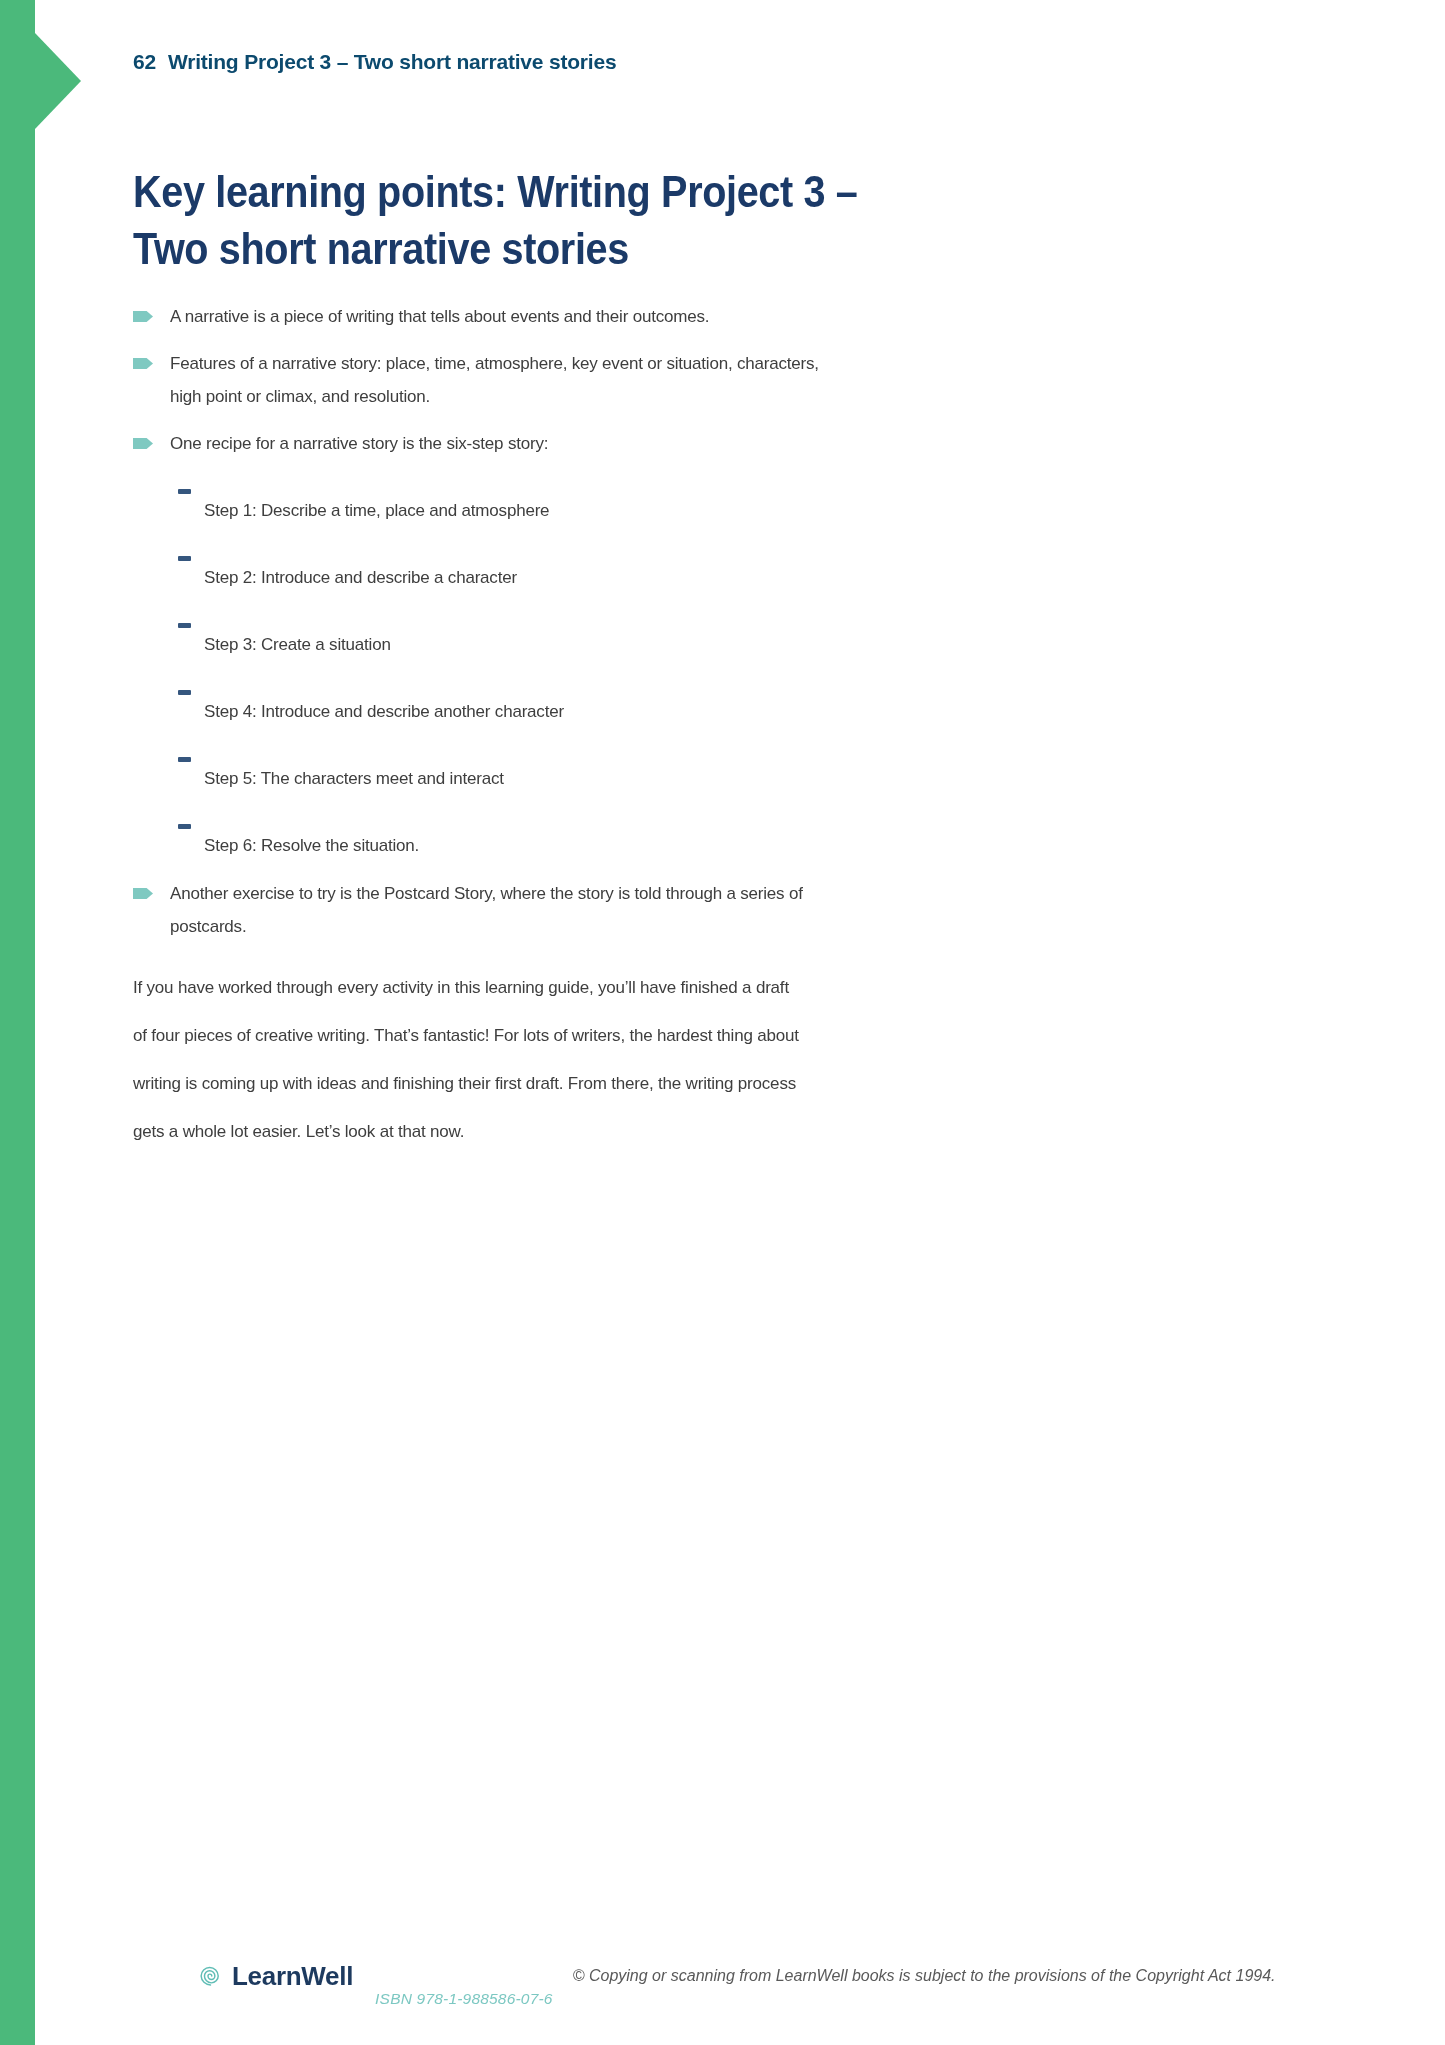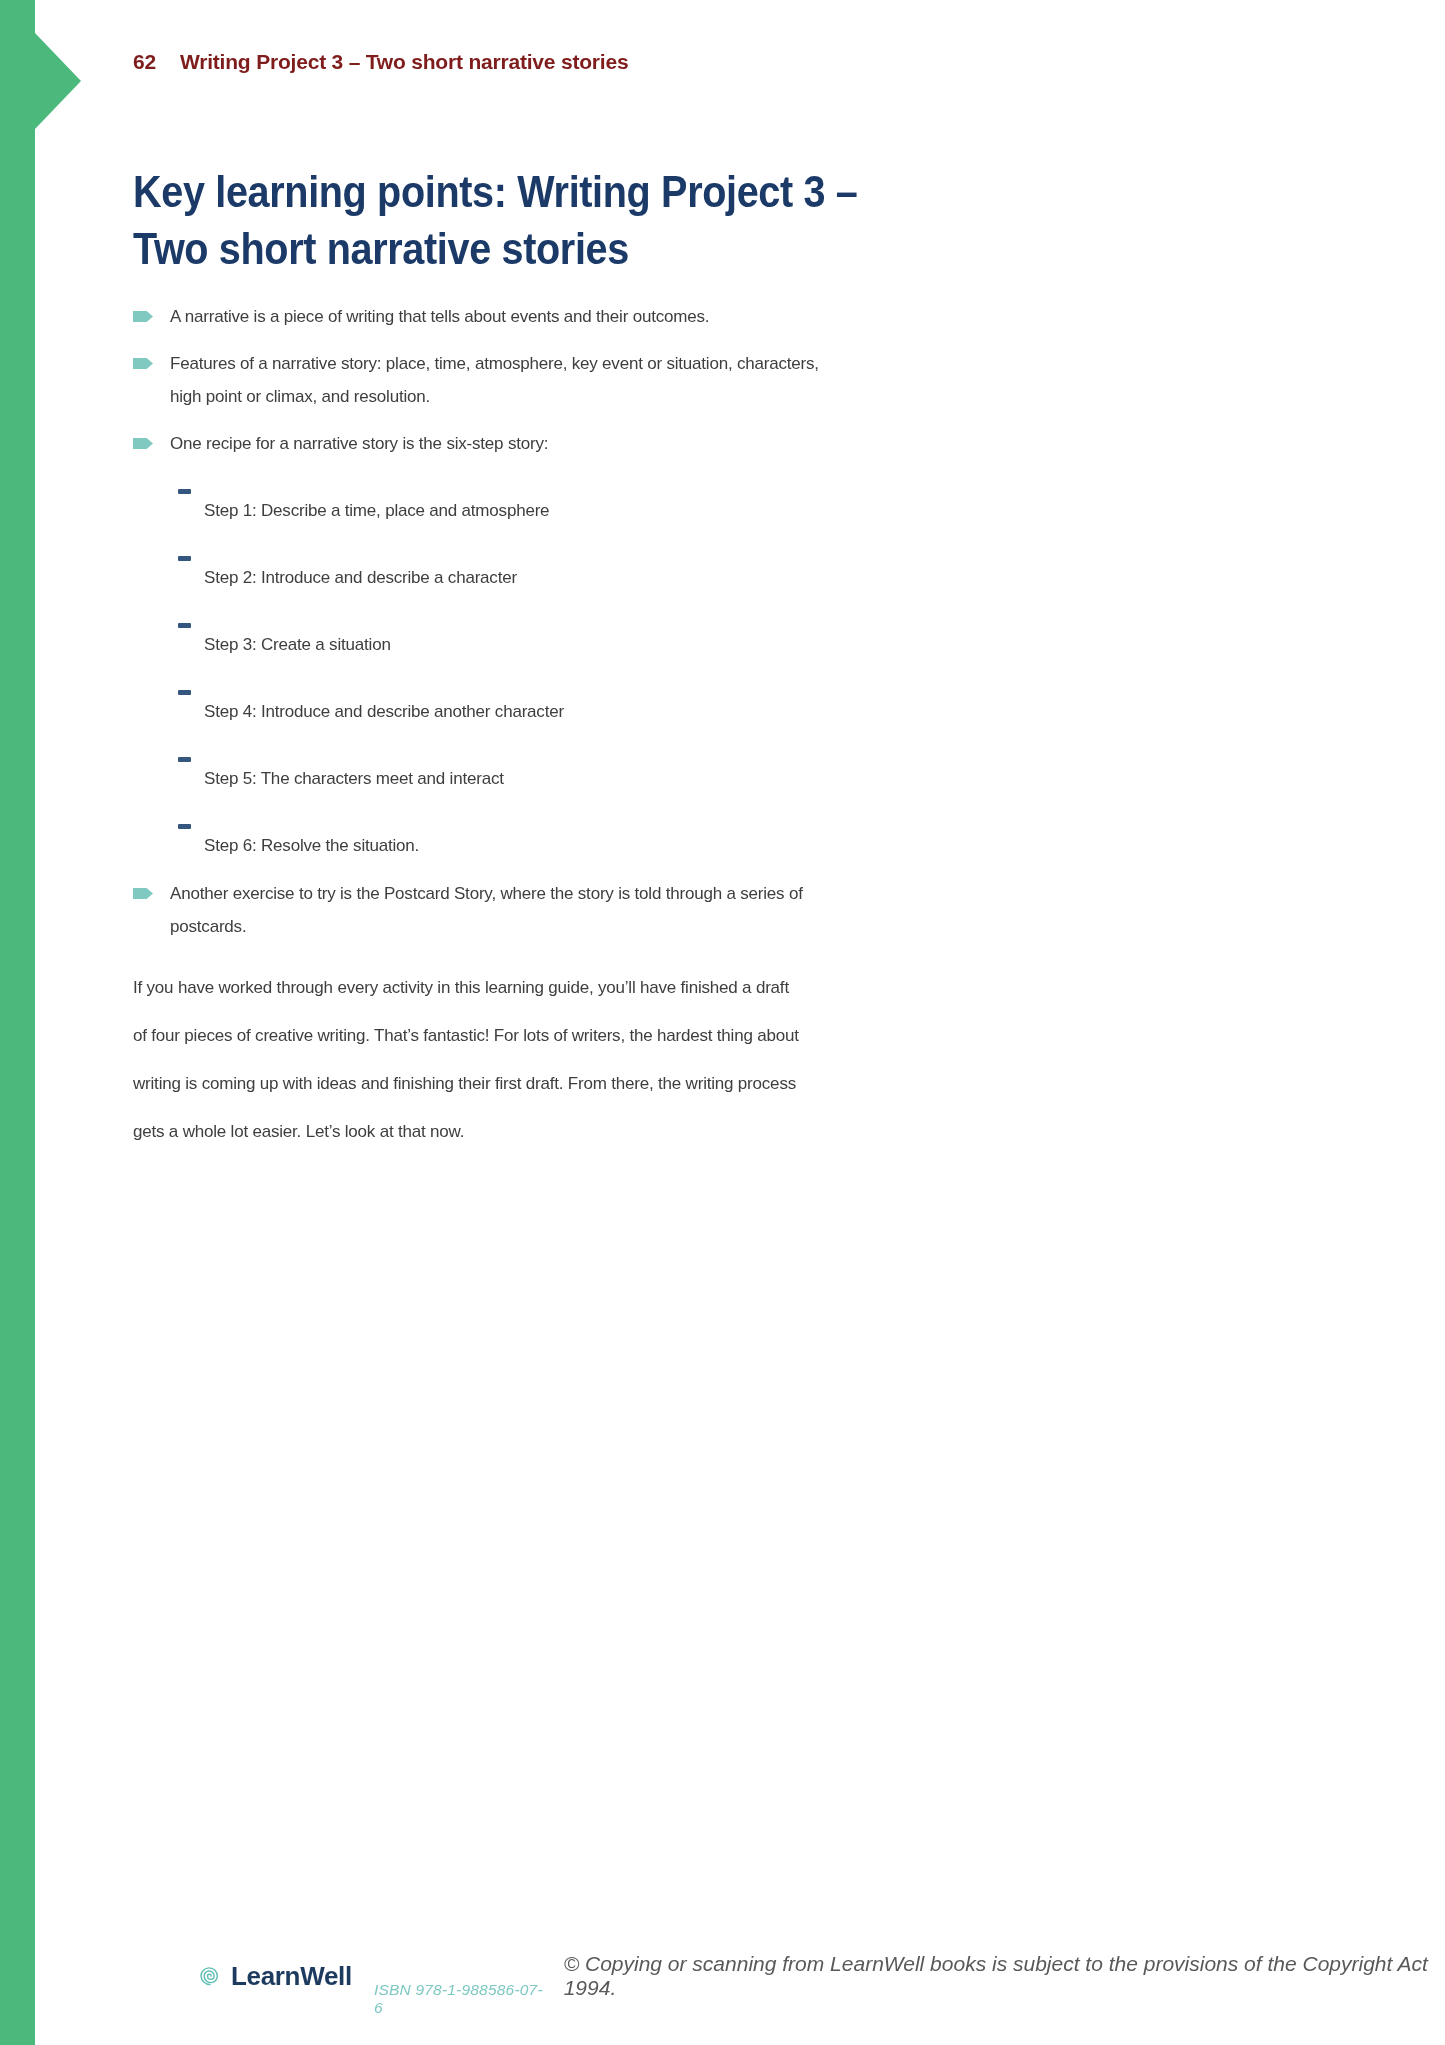--- a/index.html
+++ b/index.html
@@ -28,22 +28,22 @@
     width: 46px; height: 96px;
     background: var(--accent-green);
     clip-path: polygon(0 0, 100% 50%, 0 100%);
   }
   
   .running-header {
     position: absolute;
     left: 133px; top: 50px;
     display: flex;
     align-items: baseline;
-    gap: 24px;
-    color: #7f1d1d;
+    gap: 12px;
+    color: #0c4a6e;
     font-size: 21px;
     font-weight: 700;
     letter-spacing: -0.2px;
   }
   
   .page-title {
     position: absolute;
     left: 133px; top: 163px;
     margin: 0;
     width: 1250px;
@@ -125,21 +125,21 @@
   .isbn {
     margin-left: 22px;
     font-size: 15.5px;
     font-style: italic;
     color: #7cc8c2;
     letter-spacing: 0.2px;
     margin-top: 45px;
   }
   .copyright {
     margin-left: 20px;
-    font-size: 21px;
+    font-size: 16px;
     font-style: italic;
     color: #595959;
   }
   :root {
     --accent-green: #4bb97b;
     --accent-teal: #7fc9c1;
   }
 </style>
 </head>
 <body>

